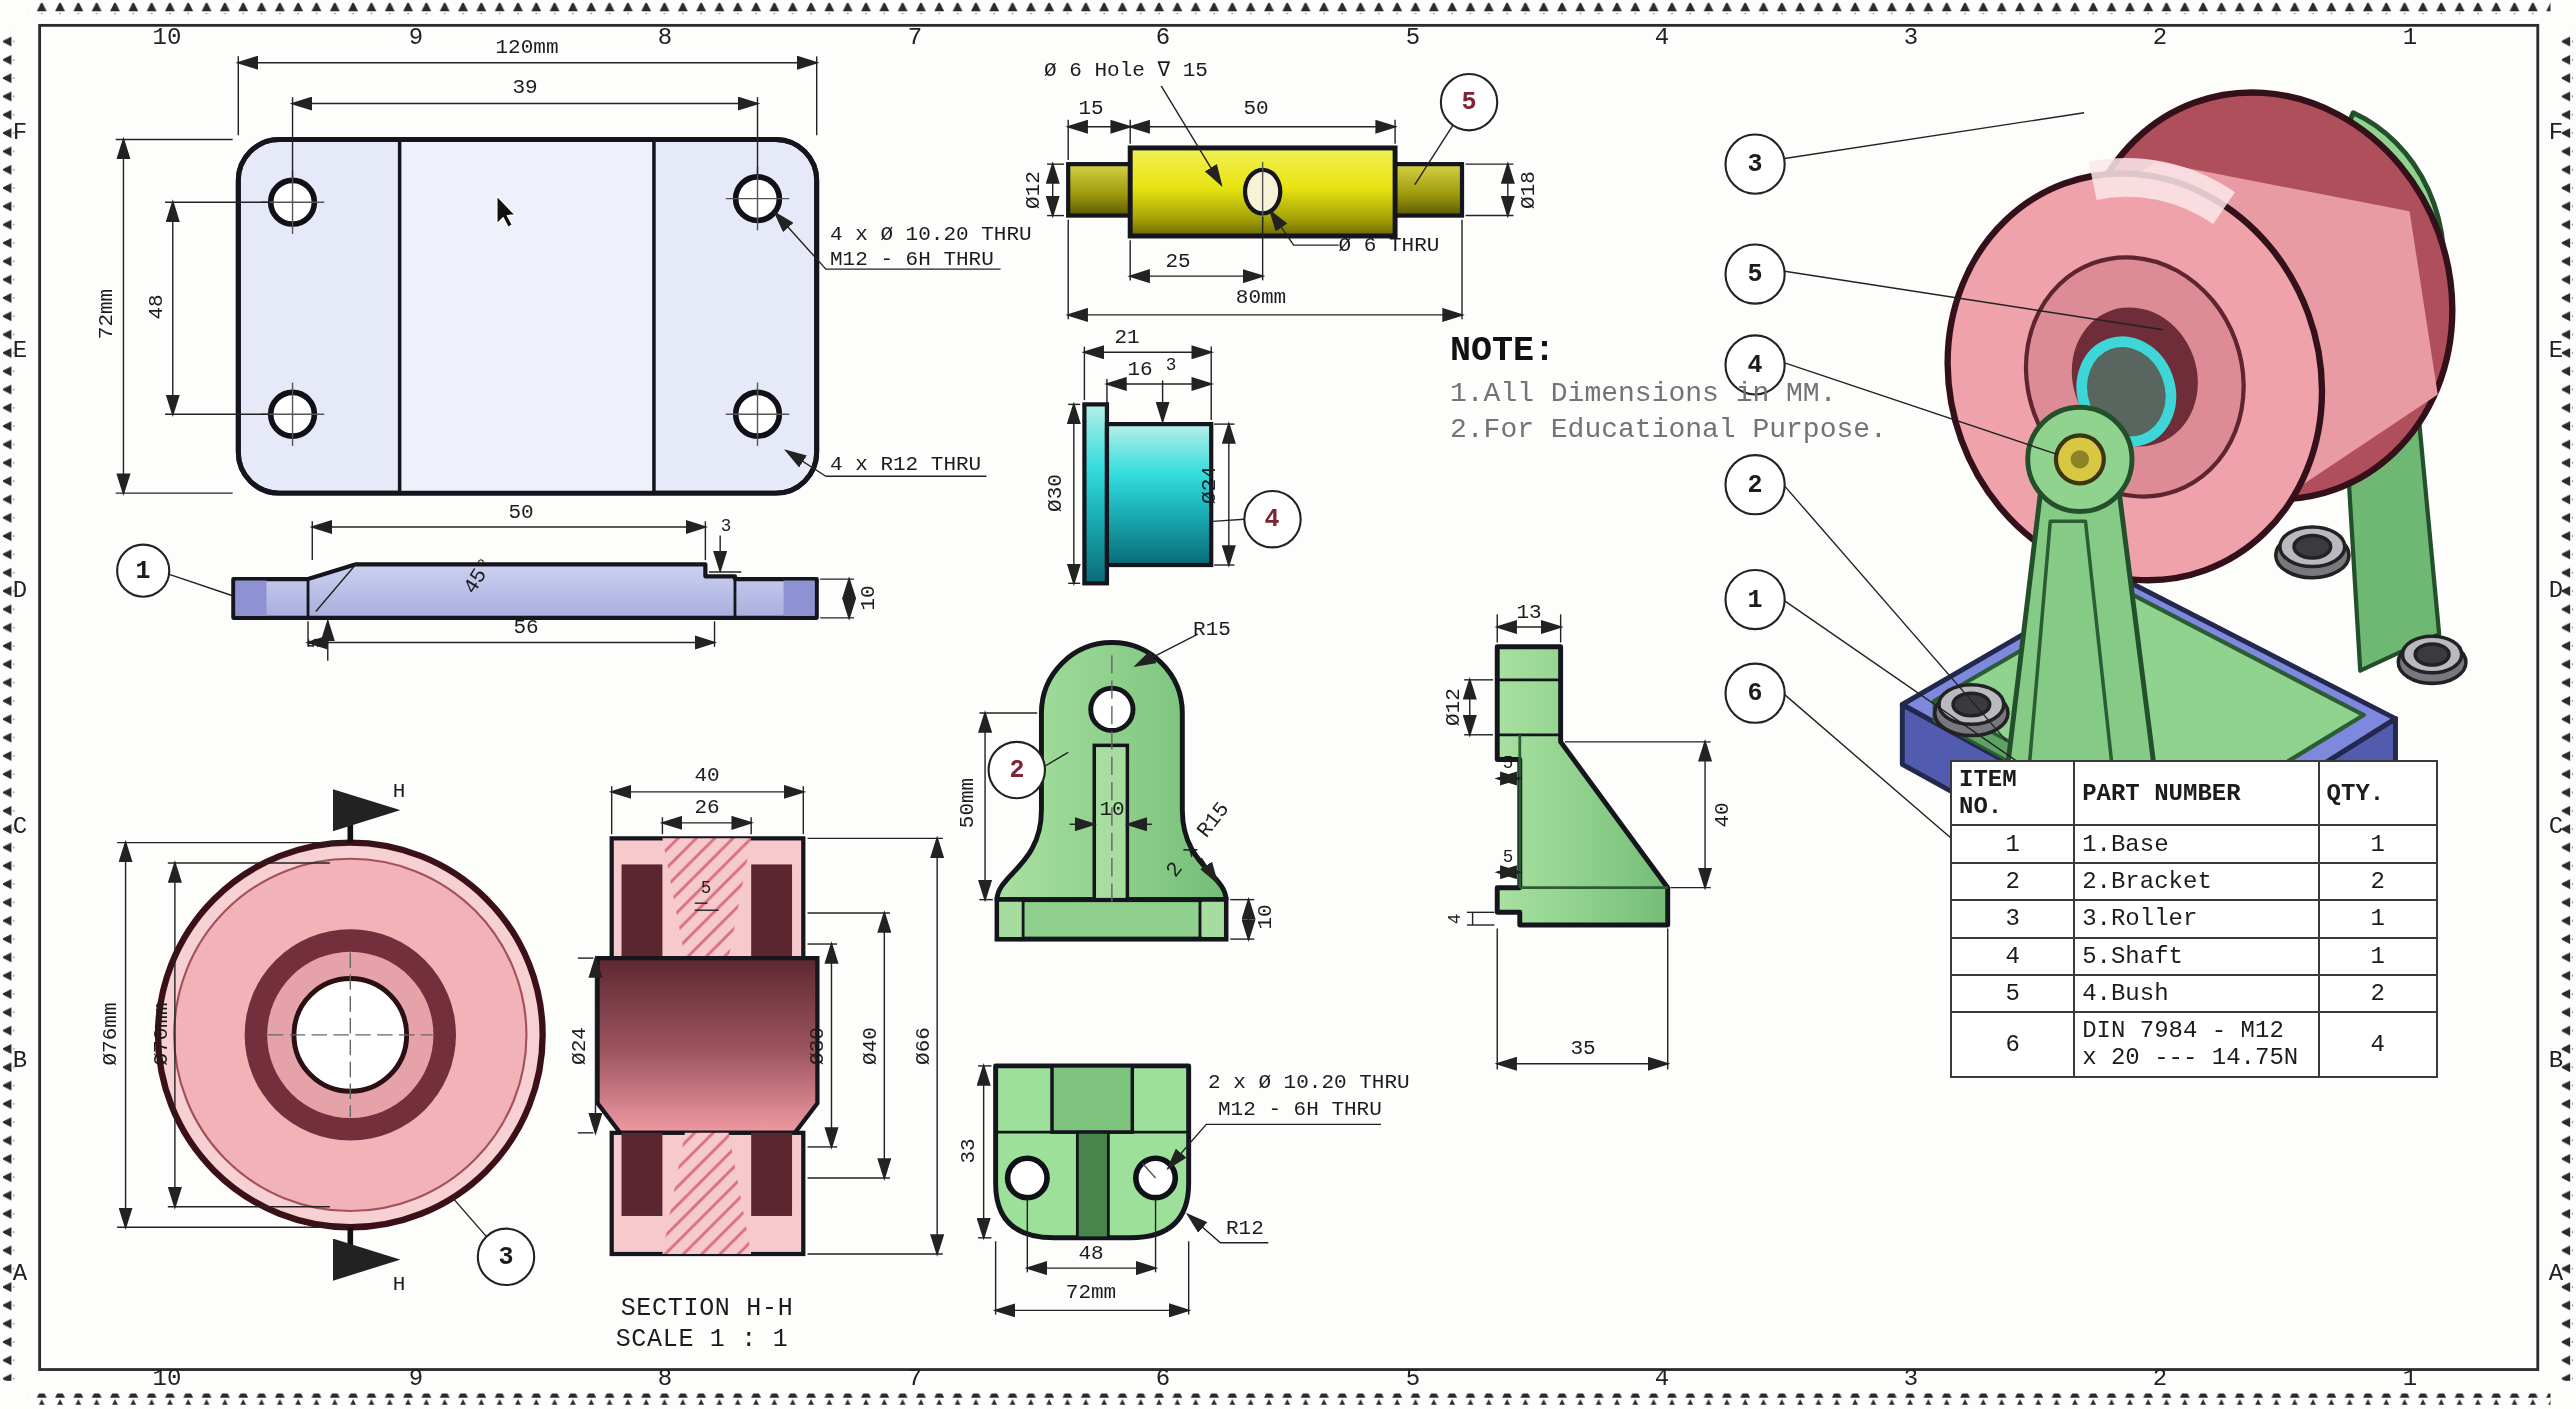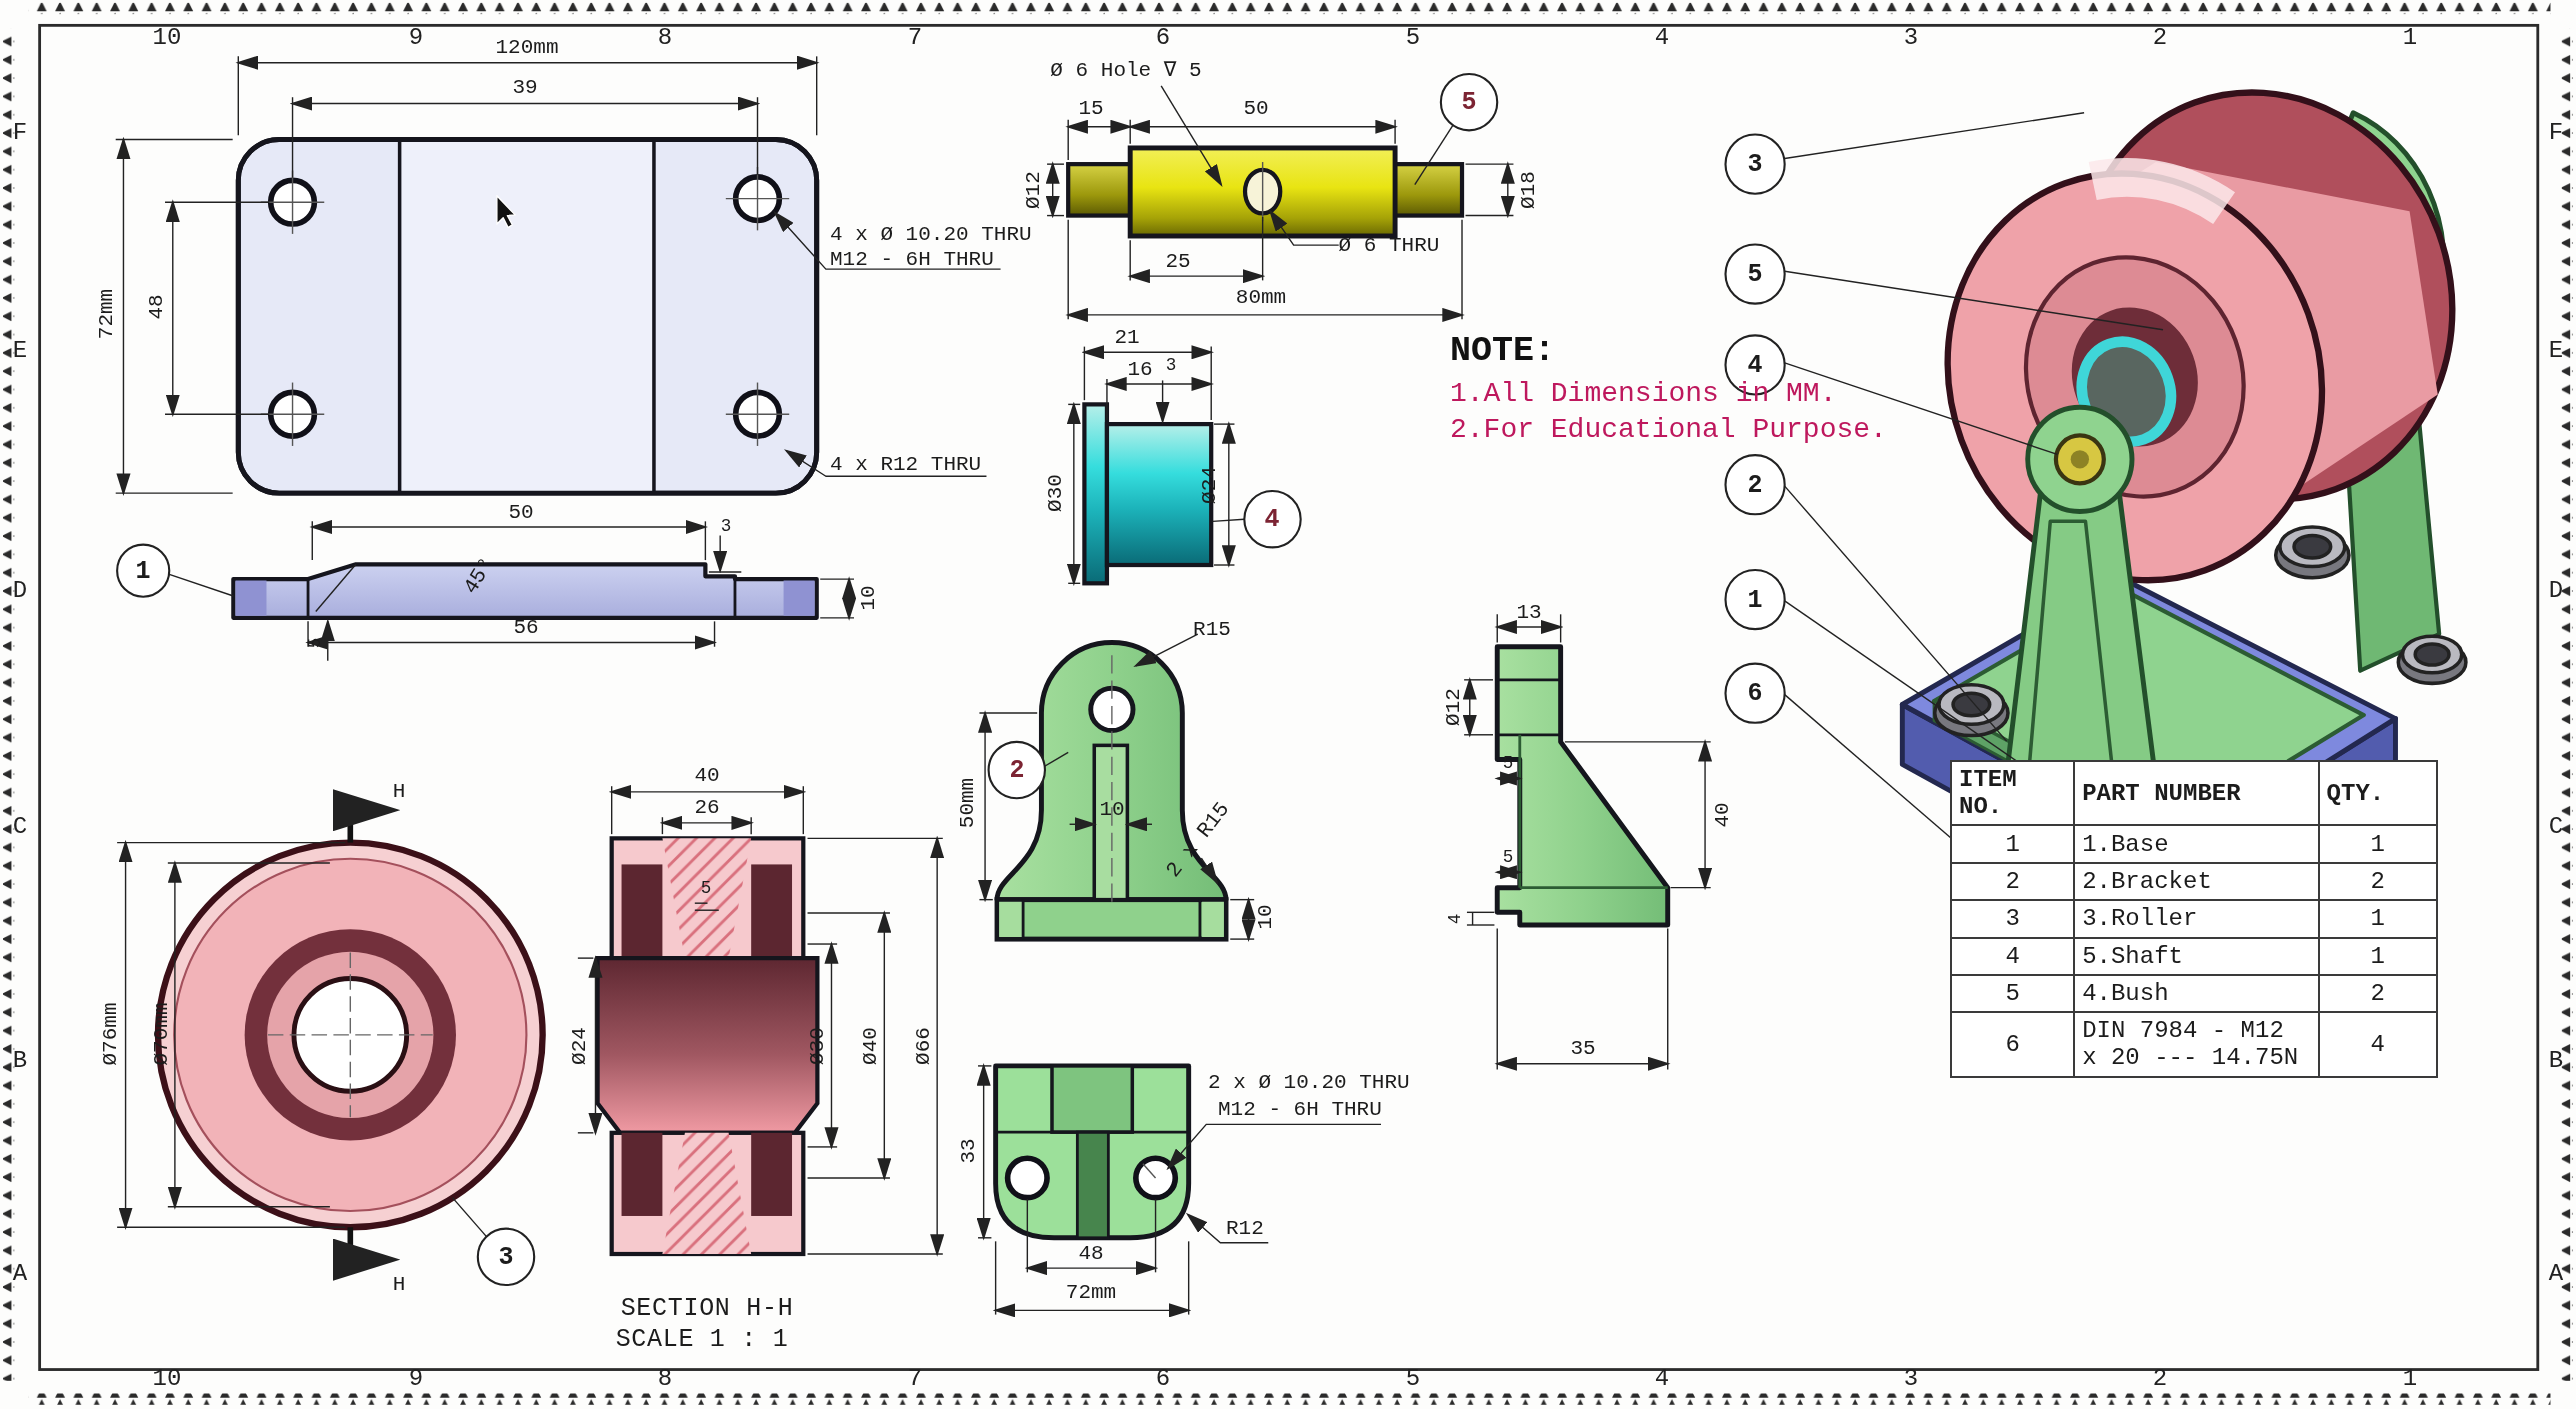--- a/index.html
+++ b/index.html
@@ -10,21 +10,21 @@
        transform:translate(-50%,-50%);}
   .lblL{position:absolute;font-size:21px;line-height:1;white-space:nowrap;color:#1c1c1c;}
   .rot{transform:translate(-50%,-50%) rotate(-90deg);}
   .rot45{transform:translate(-50%,-50%) rotate(-52deg);}
   .rot60{transform:translate(-50%,-50%) rotate(-58deg);}
   .sm{font-size:17.6px;}
   .zone{position:absolute;font-size:24px;color:#222;transform:translate(-50%,-50%);}
   .balloon-digit{position:absolute;font-size:25px;font-weight:bold;transform:translate(-50%,-50%);}
   .maroon{color:#7c2433;}
   .note-title{position:absolute;font-size:35px;font-weight:bold;color:#111;}
-  .note-line{position:absolute;font-size:28px;color:#be185d;}
+  .note-line{position:absolute;font-size:28px;color:#737373;}
   .cap{position:absolute;font-size:25px;transform:translate(-50%,-50%);letter-spacing:0.7px;}
   #bom{position:absolute;left:1950px;top:760px;width:488px;border-collapse:collapse;
        background:#fff;font-size:24px;}
   #bom th,#bom td{border:2.1px solid #3a3a3a;padding:4.2px 7px;}
   #bom th{font-weight:600;text-align:left;}
   #bom td.c{text-align:center;}
   #watermark{position:absolute;left:1973px;top:1312px;font-size:47px;font-weight:bold;color:#2e2e33;
      text-shadow:2.1px 2.1px 0 #ffffff,-2.1px -2.1px 0 #ffffff,2.1px -2.1px 0 #ffffff,-2.1px 2.1px 0 #ffffff;}
 </style>
 </head>
@@ -459,21 +459,21 @@
 <div class="lblL" style="left:830px;top:249px">M12 - 6H THRU</div>
 <div class="lblL" style="left:830px;top:454px">4 x R12 THRU</div>
 <div class="lbl" style="left:521px;top:512px">50</div>
 <div class="lbl sm" style="left:726px;top:527px">3</div>
 <div class="lbl rot60" style="left:479px;top:576px">45°</div>
 <div class="lbl" style="left:526px;top:627px">56</div>
 <div class="lbl rot" style="left:868px;top:598px">10</div>
 <div class="lbl rot sm" style="left:316px;top:643px">5</div>
 <div class="balloon-digit" style="left:143px;top:571px">1</div>
 
-<div class="lbl" style="left:1126px;top:70px">Ø 6 Hole ∇ 5</div>
+<div class="lbl" style="left:1126px;top:70px">Ø 6 Hole ∇ 15</div>
 <div class="lbl" style="left:1091px;top:108px">15</div>
 <div class="lbl" style="left:1256px;top:108px">50</div>
 <div class="lbl rot" style="left:1033px;top:190px">Ø12</div>
 <div class="lbl rot" style="left:1528px;top:190px">Ø18</div>
 <div class="lbl" style="left:1178px;top:261px">25</div>
 <div class="lbl" style="left:1389px;top:245px">Ø 6 THRU</div>
 <div class="lbl" style="left:1261px;top:297px">80mm</div>
 <div class="balloon-digit maroon" style="left:1469px;top:102px">5</div>
 
 <div class="lbl" style="left:1127px;top:337px">21</div>

